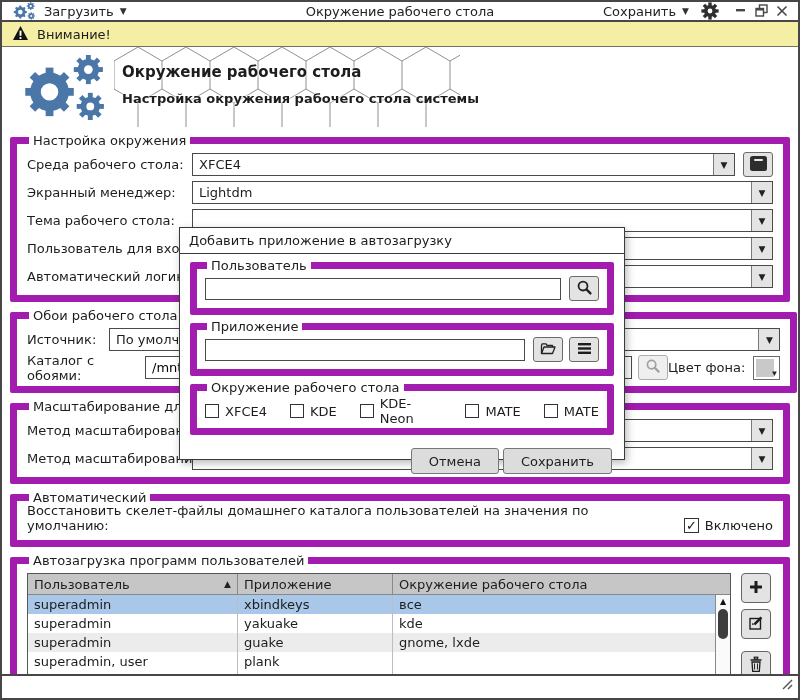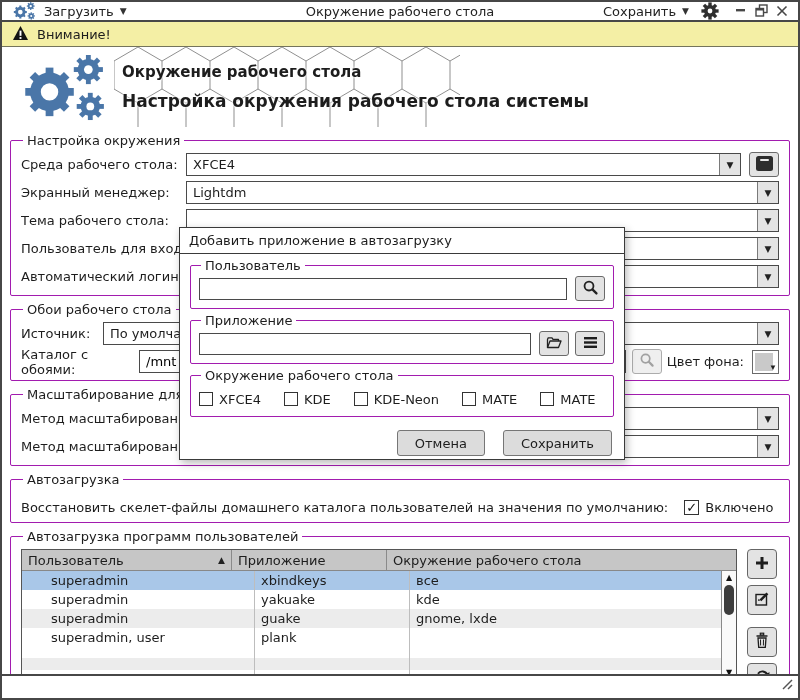--- a/index.html
+++ b/index.html
@@ -26,24 +26,24 @@
   .warningbar { height:25px; background:#f4efa5; border-bottom:1px solid #74745c;
                 display:flex; align-items:center; gap:8px; padding:0 10px; font-size:13px; }
 
   
   .appheader { position:relative; height:80px; overflow:hidden; }
   .hexpattern { position:absolute; left:112px; top:0; }
   .logo { position:absolute; left:16px; top:8px; }
   .apphead-text { position:absolute; left:120px; top:16px; }
   .apphead-title { font-size:15px; font-weight:bold; margin-bottom:10px;
                    text-shadow:0 0 3px #fff,0 0 3px #fff; }
-  .apphead-sub { font-size:17px; font-weight:bold; text-shadow:0 0 3px #fff,0 0 3px #fff; }
-
-  
-  fieldset { border:1px solid #a21caf; border-radius:2px; margin:6px 8px 0 8px;
+  .apphead-sub { font-size:13px; font-weight:bold; text-shadow:0 0 3px #fff,0 0 3px #fff; }
+
+  
+  fieldset { border:7px solid #a21caf; border-radius:2px; margin:6px 8px 0 8px;
              padding:0 10px 7px 10px; }
   legend { font-size:13px; padding:0 4px; margin-left:2px; }
   .frow { display:flex; align-items:center; margin-top:5px; height:23px; font-size:13px; }
   .flabel { width:165px; flex:none; white-space:nowrap; overflow:hidden; }
 
   .combo { flex:1; height:23px; border:1px solid #4a4a4a; background:#fff;
            display:flex; align-items:center; min-width:0; }
   .combo-val { padding-left:6px; font-size:13px; white-space:nowrap; overflow:hidden; }
   .combo-arrow { margin-left:auto; width:21px; align-self:stretch; flex:none;
                  border-left:1px solid #7a7a7a; background:#e4e4e4;
@@ -75,21 +75,21 @@
               font-size:13px; line-height:13px; color:#111; }
   .cb-label { margin-left:6px; }
 
   
   .autostart-body { display:flex; align-items:flex-start; margin-top:5px; }
   .grid { position:relative; flex:1; height:130px; border:1px solid #555;
           background:#fff; overflow:hidden; }
   .thead { display:flex; height:21px; background:#c6c6c6; border-bottom:1px solid #888; }
   .th { font-size:13px; display:flex; align-items:center; padding:0 6px;
         border-right:1px solid #8a8a8a; overflow:hidden; white-space:nowrap; }
-  .trow { display:flex; height:19px;padding-left:23px; }
+  .trow { display:flex; height:19px; }
   .td { font-size:13px; display:flex; align-items:center; padding:0 6px;
         border-right:1px solid #bdbdbd; overflow:hidden; white-space:nowrap; }
   .c1 { width:210px; flex:none; } .c2 { width:155px; flex:none; } .c3 { flex:1; border-right:none !important; }
   .row-sel { background:#a9c7e8; }
   .row-alt { background:#ececec; }
   .sortmark { margin-left:auto; font-size:9px; color:#222; }
   .empty-a { height:11px; } .empty-b { height:12px; } .empty-c { height:8px; }
 
   .vscroll { position:absolute; top:21px; right:0; bottom:0; width:15px;
              border-left:1px solid #8a8a8a; background:#fafafa; }
@@ -116,21 +116,21 @@
             box-shadow:2px 3px 8px rgba(0,0,0,.28); }
   .dialog-title { height:26px; display:flex; align-items:center; padding:0 9px;
                   border-bottom:1px solid #3a3a3a; font-size:13px; }
   .dialog fieldset { margin:4px 10px 0 10px; padding:0 8px 7px 8px; }
   .dlg-row { display:flex; align-items:center; margin-top:3px; }
   .dlg-input { flex:1; height:22px; }
   .cbgroup { display:flex; align-items:center; gap:23px; margin-top:6px; height:20px; }
   .cbitem { display:flex; align-items:center; font-size:13px; }
   .cbitem .checkbox { width:14px; height:14px; }
   .cbitem span.txt { margin-left:6px; }
-  .dlg-buttons { display:flex; justify-content:flex-end; gap:18px; margin:13px 12px 4px 0; }
+  .dlg-buttons { display:flex; justify-content:flex-end; gap:4px; margin:13px 12px 4px 0; }
   .dlg-btn { height:26px; padding:0 17px; background:#dcdcdc; border:1px solid #767676;
              border-radius:3px; font:13px "DejaVu Sans",sans-serif; color:#1d1d1d; }
 </style>
 </head>
 <body>
 
 <div class="window">
 
   <div class="titlebar">
     <div class="tb-group">
@@ -505,21 +505,21 @@
     <div class="frow">
       <span class="flabel">Метод масштабирования</span>
       <div class="combo">
         <span class="combo-val"></span>
         <span class="combo-arrow">▼</span>
       </div>
     </div>
   </fieldset>
 
   <fieldset>
-    <legend>Автозагрузка</legend>
+    <legend>Автоматический</legend>
     <div class="addrow">
       <span>Восстановить скелет-файлы домашнего каталога пользователей на значения по умолчанию:</span>
       <span class="checkbox" style="margin-left:16px">
         <span>✓</span>
       </span>
       <span class="cb-label">Включено</span>
     </div>
   </fieldset>
 
   <fieldset>

